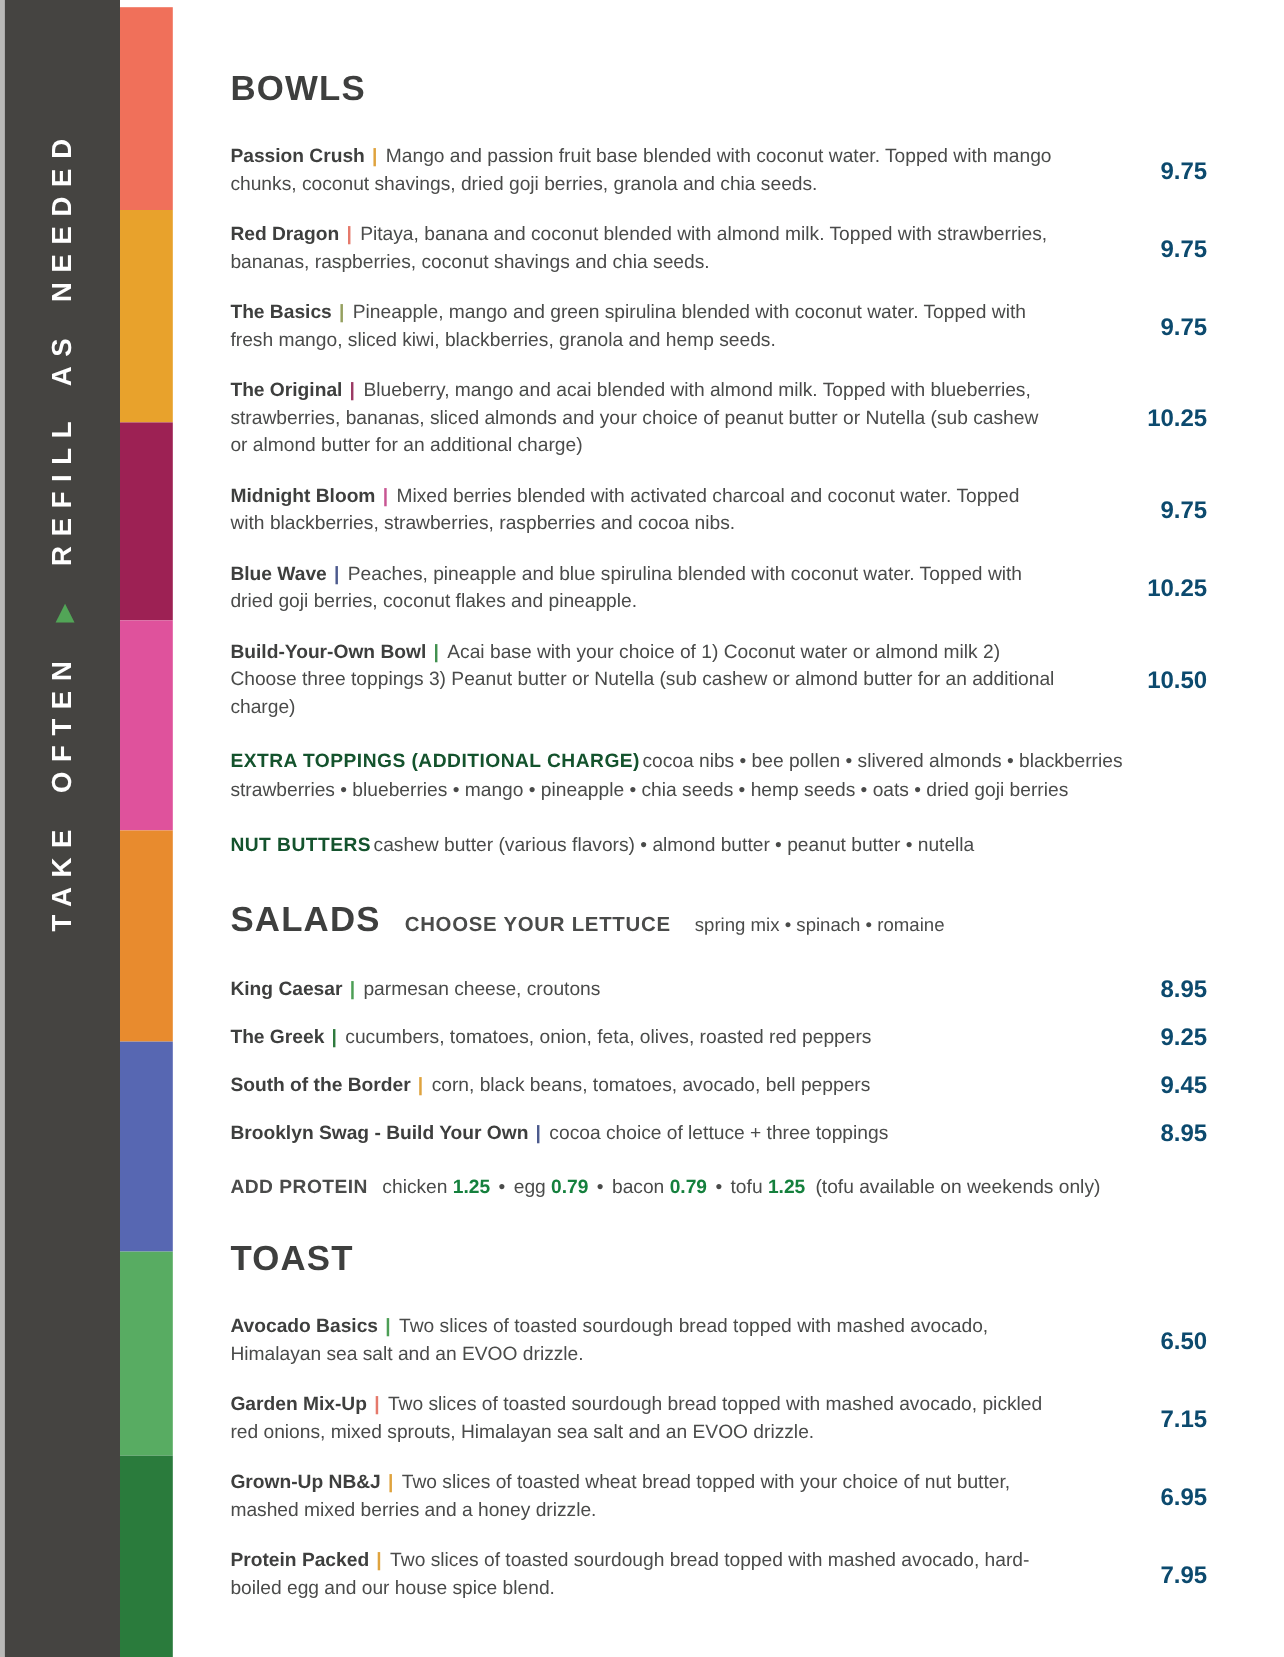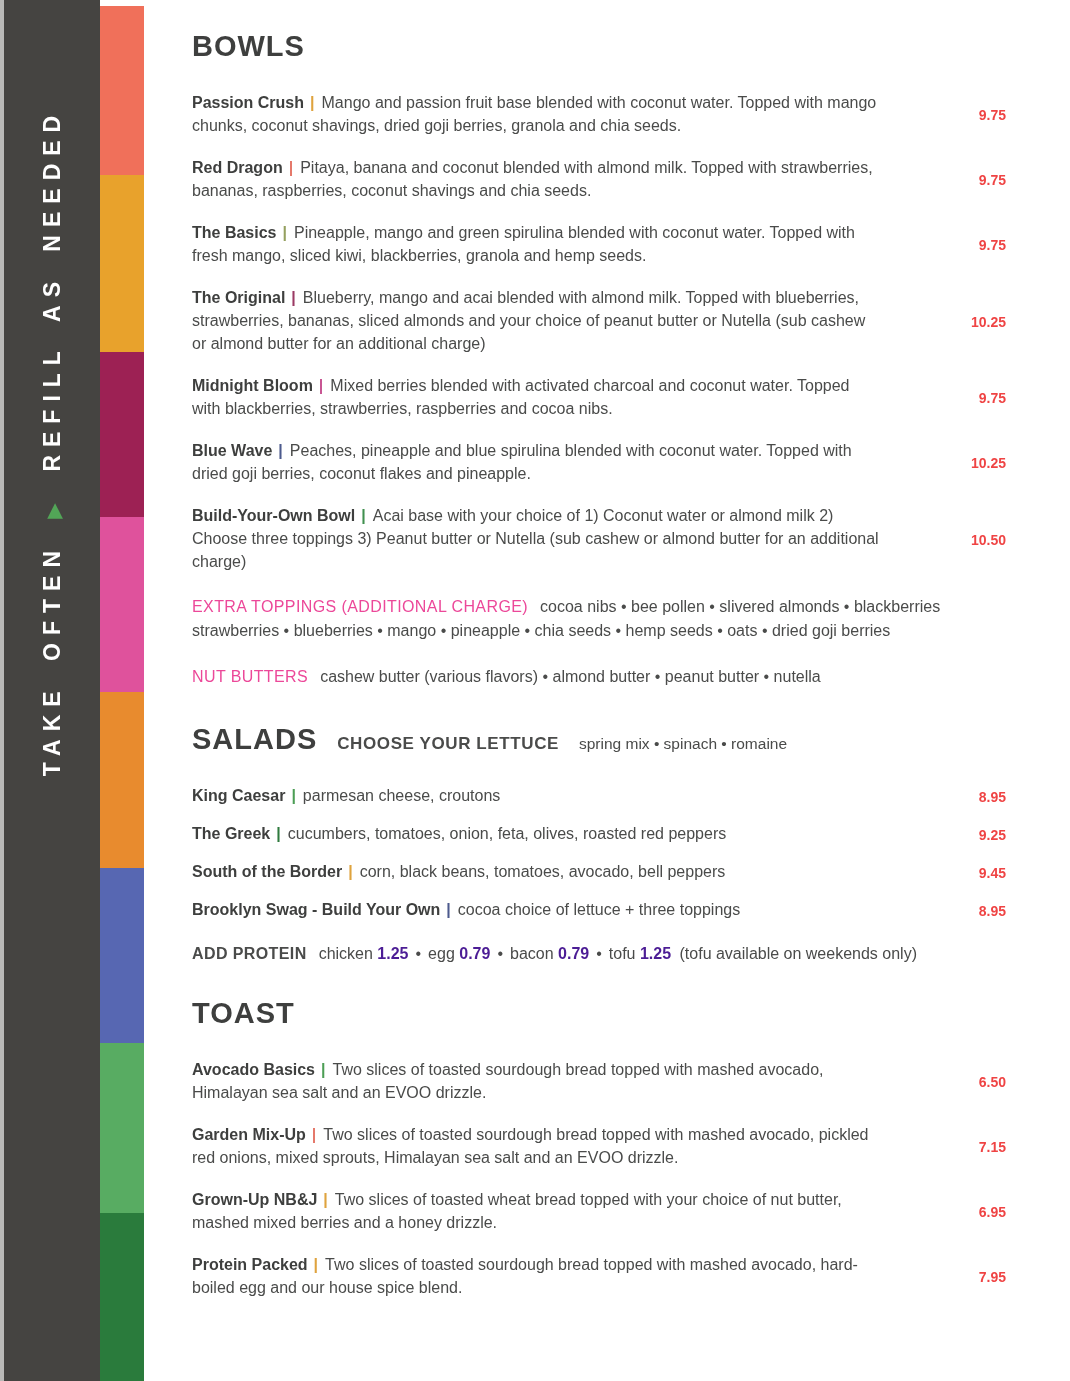--- a/index.html
+++ b/index.html
@@ -40,21 +40,21 @@
     position: absolute; left: 100px; top: 0; bottom: 0; width: 44px;
     background: #ffffff;
     display: flex; flex-direction: column;
     padding-top: 6px;
   }
   .stripe { width: 100%; flex-shrink: 0; }
   .stripe:last-child { flex-grow: 1; }
 
   .main {
     position: absolute; left: 144px; right: 0; top: 0; bottom: 0;
-    padding: 30px 64px 0 48px;
+    padding: 58px 64px 0 48px;
   }
   .section { margin-bottom: 34px; }
   .section-title {
     font-size: 29px;
     font-weight: 800;
     letter-spacing: 1px;
     color: #3e3f3e;
   }
   .section-title-row {
     display: flex; align-items: baseline; gap: 20px;
@@ -76,48 +76,48 @@
   .item-text {
     width: 690px;
     font-size: 16px;
     line-height: 23px;
     color: #4a4b4a;
   }
   .item-name { font-weight: 700; color: #3e3f3e; }
   .item-pipe { font-weight: 700; margin: 0 7px 0 6px; }
   .item-price {
     margin-left: auto;
-    font-size: 14px;
+    font-size: 20px;
     font-weight: 700;
-    color: #ef4444;
+    color: #0c4a6e;
     white-space: nowrap;
     padding-top: 2px;
   }
   .footnote {
     margin-top: 22px;
     font-size: 16px;
     line-height: 24px;
     color: #4a4b4a;
     max-width: 830px;
   }
   .footnote-label {
-    font-weight: 400;
+    font-weight: 700;
     letter-spacing: 0.4px;
-    color: #ec4899;
-    margin-right: 12px;
+    color: #14532d;
+    margin-right: 2px;
   }
   .protein-line {
     margin-top: 24px;
     font-size: 16px;
     color: #4a4b4a;
   }
   .protein-label {
     font-weight: 600; letter-spacing: 0.4px; margin-right: 12px;
   }
-  .protein-option .po-price { font-weight: 700; color: #4c1d95; }
+  .protein-option .po-price { font-weight: 700; color: #15803d; }
   .protein-sep { margin: 0 7px; }
   .protein-note { margin-left: 4px; }
   .salads-items .menu-item { margin-bottom: 15px; }
 </style>
 </head>
 <body>
 
 <div class="edge-strip"></div>
 
 <div class="sidebar">

